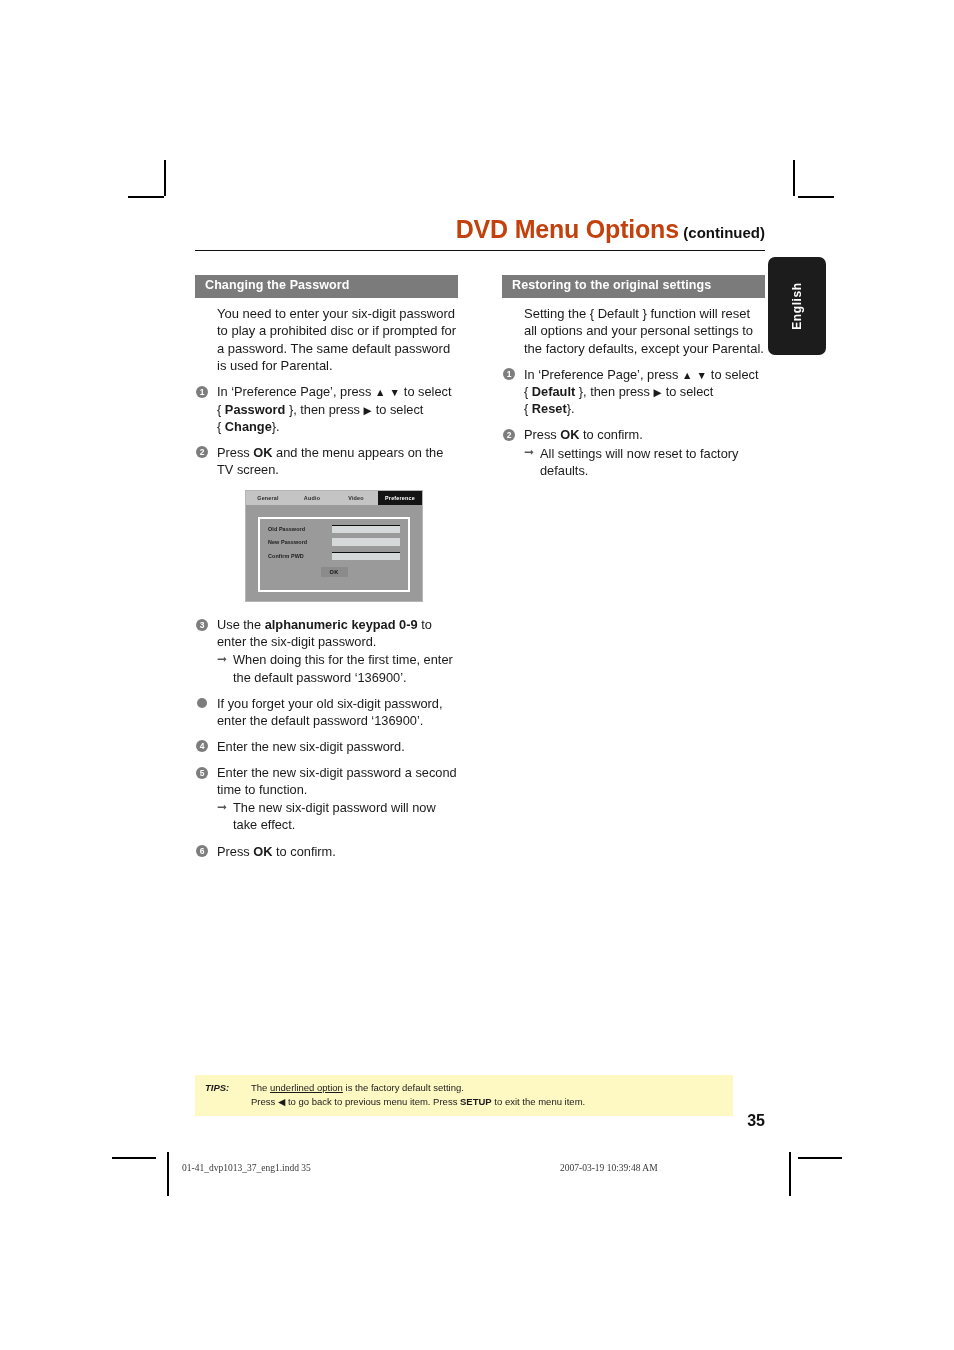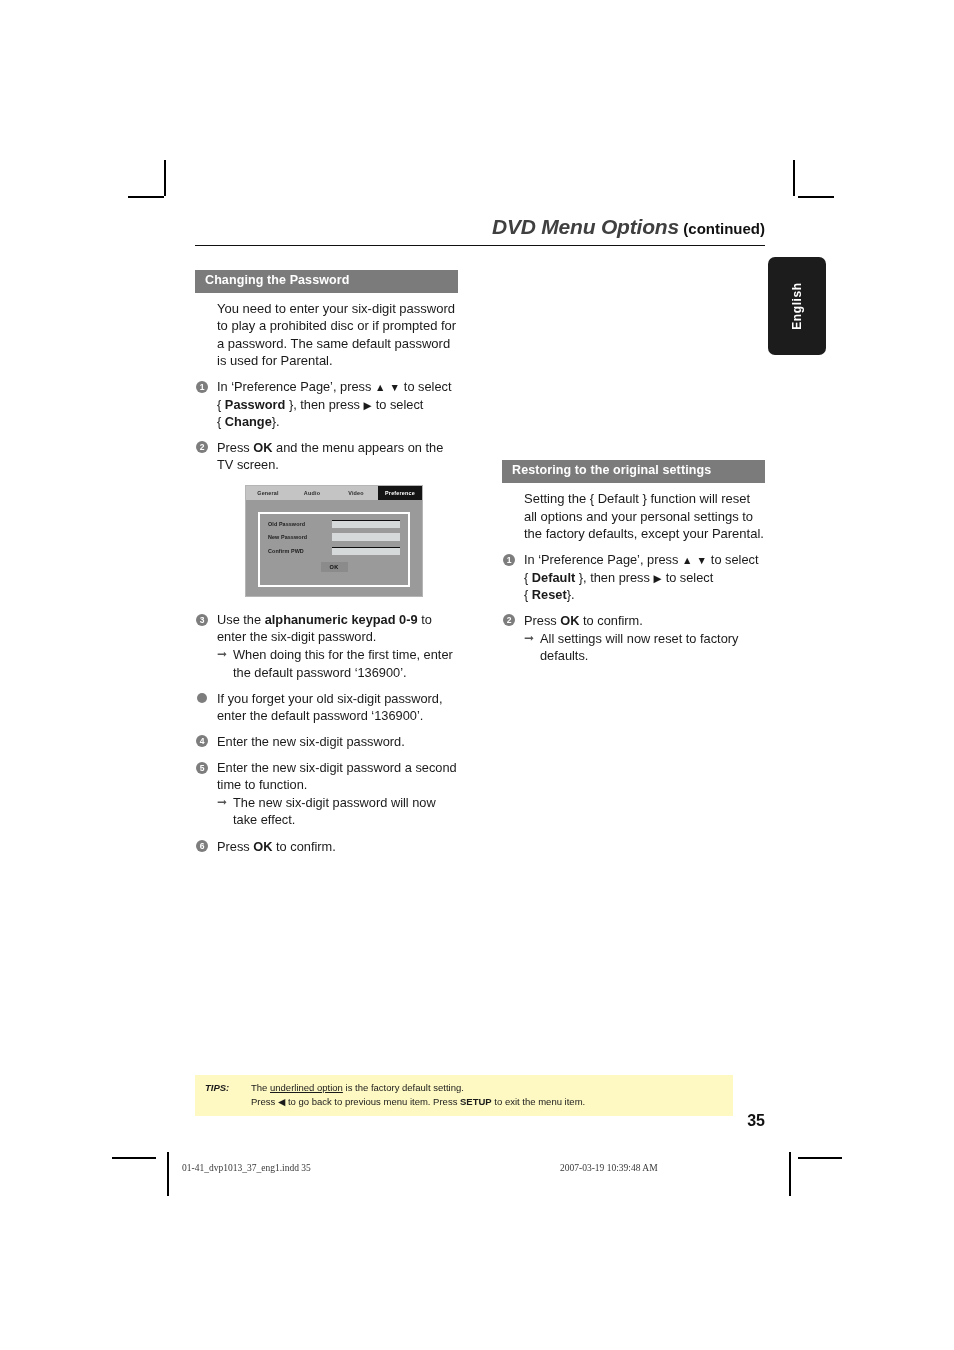--- a/index.html
+++ b/index.html
@@ -26,42 +26,40 @@
     top: 215px;
     width: 570px;
   }
 
   
   .title-row {
     text-align: right;
     padding-bottom: 4px;
   }
   .title-main {
-    font-size: 21px;
+    font-size: 25px;
     font-weight: bold;
     letter-spacing: -0.2px;
-    color: #404040;
-    font-style: italic;
+    color: #c2410c;
   }
   .title-sub {
     font-size: 15px;
     font-weight: bold;
     color: #111;
   }
   .title-rule {
     border-bottom: 1.6px solid #111;
     margin-top: 2px;
   }
 
   
   .cols {
     display: flex;
     gap: 44px;
     margin-top: 24px;
-    align-items: center;
   }
   .col { width: 271px; }
 
   .sec-head {
     background: #7b7b7b;
     color: #ffffff;
     font-size: 12.5px;
     font-weight: bold;
     padding: 4px 0 5px 10px;
     letter-spacing: 0.1px;

